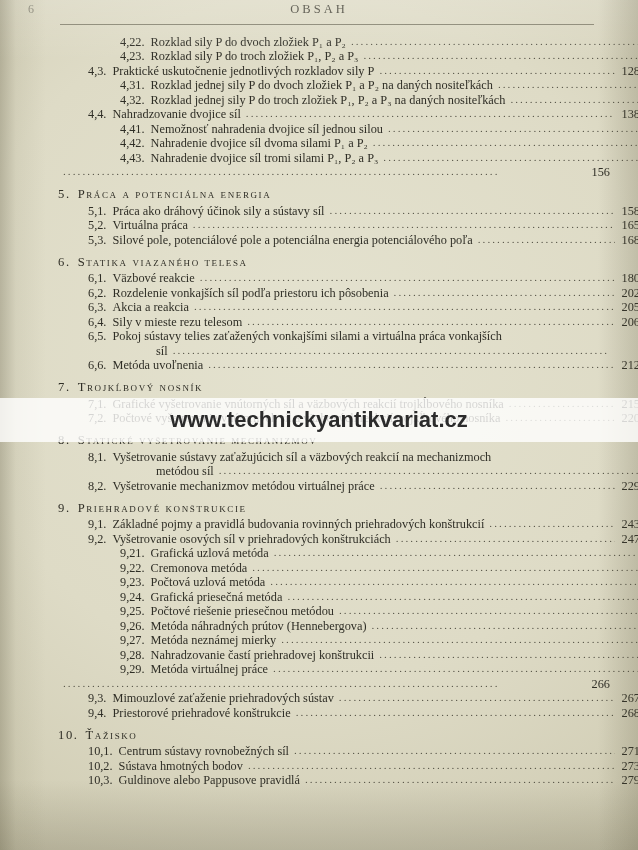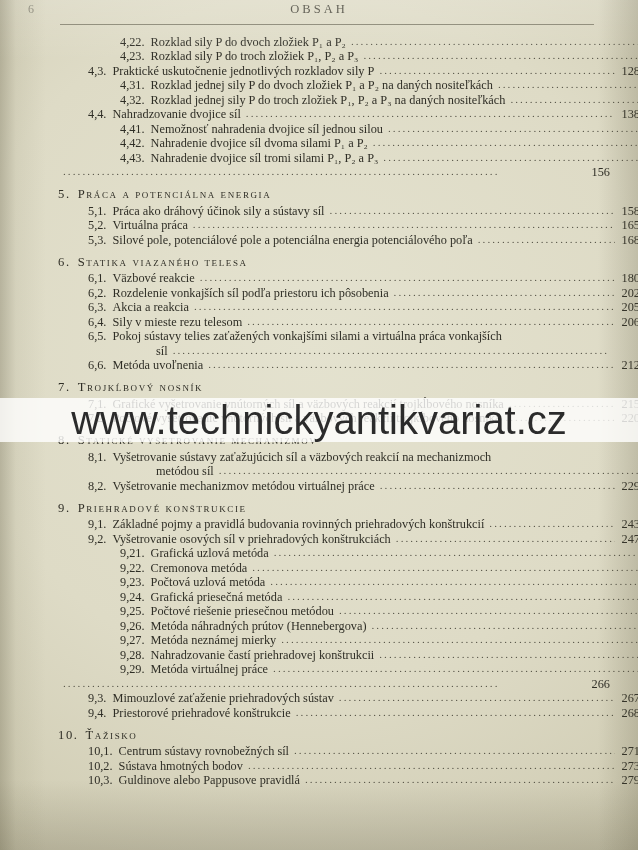--- a/index.html
+++ b/index.html
@@ -147,22 +147,22 @@
     top: 398px;
     height: 44px;
     background: rgba(255,255,255,0.80);
     display: flex;
     align-items: center;
     justify-content: center;
     z-index: 6;
   }
   .watermark span {
     font-family: "Liberation Sans", sans-serif;
-    font-size: 40px;
-    font-weight: normal;
+    font-size: 22px;
+    font-weight: bold;
     color: #2b2b2b;
     letter-spacing: 0px;
   }
 </style>
 </head>
 <body>
 
 <div id="page">
 
   <div class="head">

